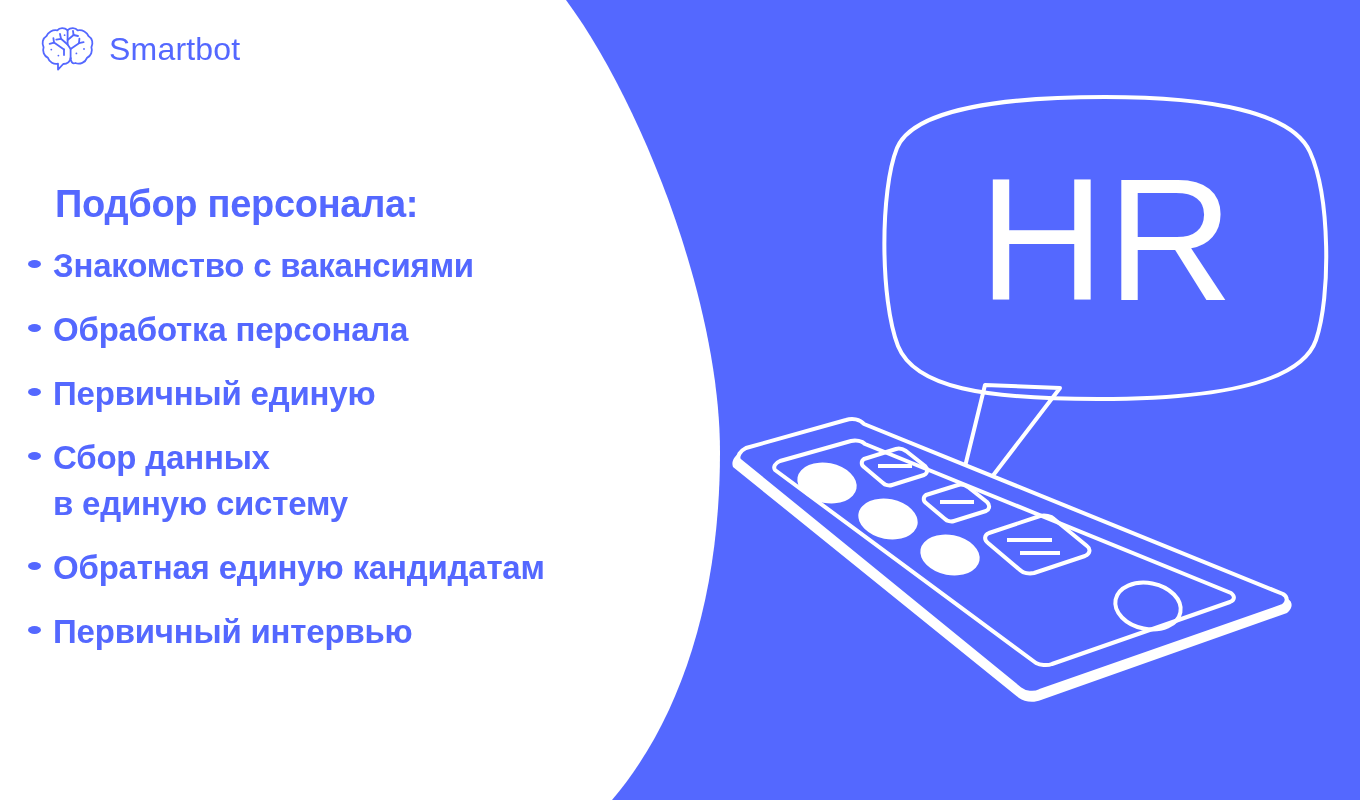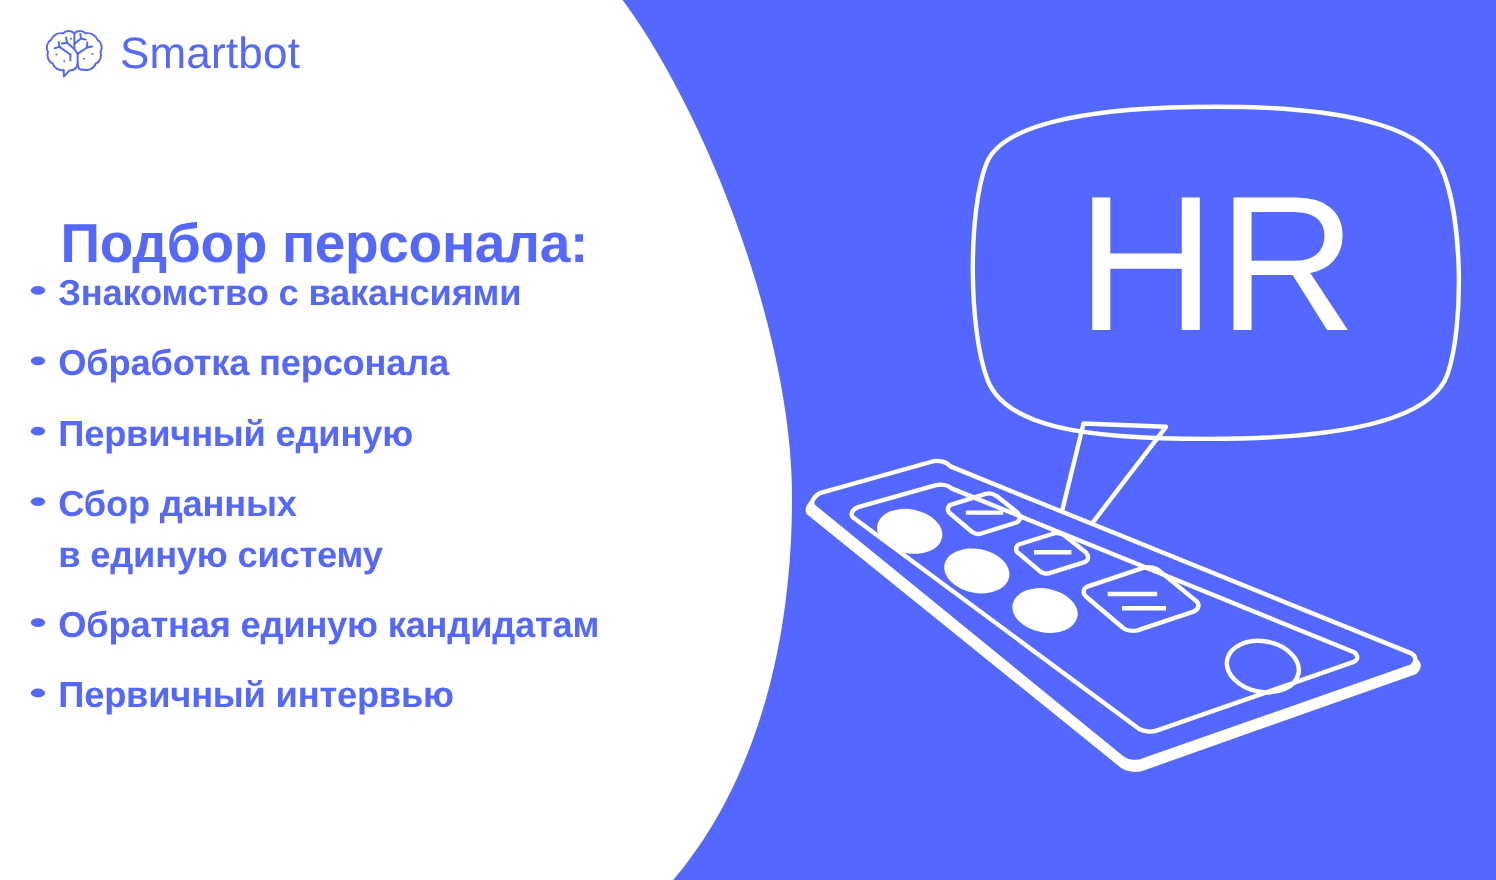--- a/index.html
+++ b/index.html
@@ -36,33 +36,33 @@
     align-items: center;
     gap: 13px;
     z-index: 5;
   }
   #logo-mark {
     width: 56px;
     height: 46px;
     display: block;
   }
   #logo-word {
-    font-size: 40px;
+    font-size: 32px;
     font-weight: 400;
     color: #5468ff;
     letter-spacing: 0.2px;
     line-height: 1;
     white-space: nowrap;
   }
   
   #headline {
     position: absolute;
     left: 55px;
     top: 158px;
-    font-size: 50px;
+    font-size: 38px;
     font-weight: 700;
     color: #5468ff;
     letter-spacing: -0.3px;
     white-space: nowrap;
     z-index: 5;
   }
   
   #bullet-list {
     position: absolute;
     left: 26px;

